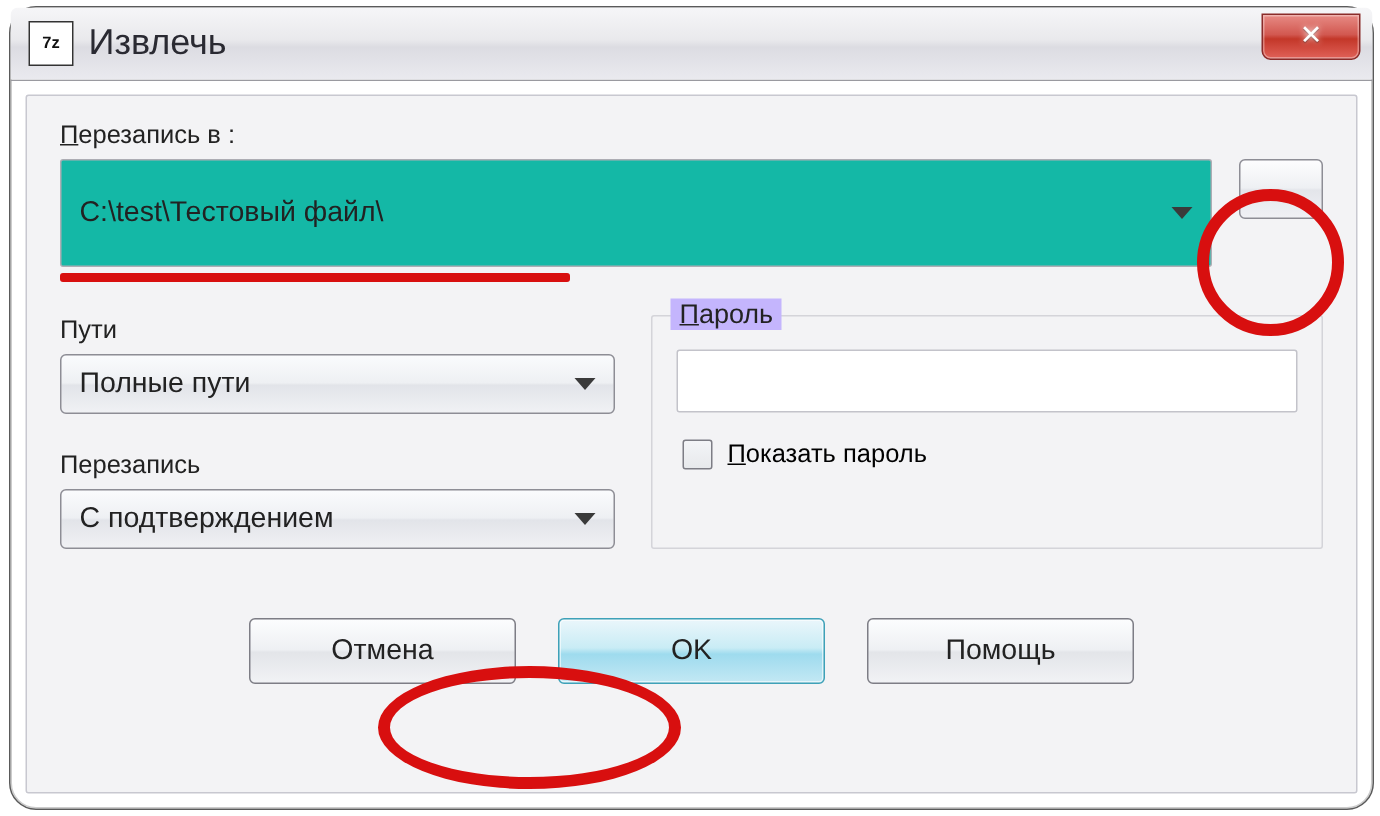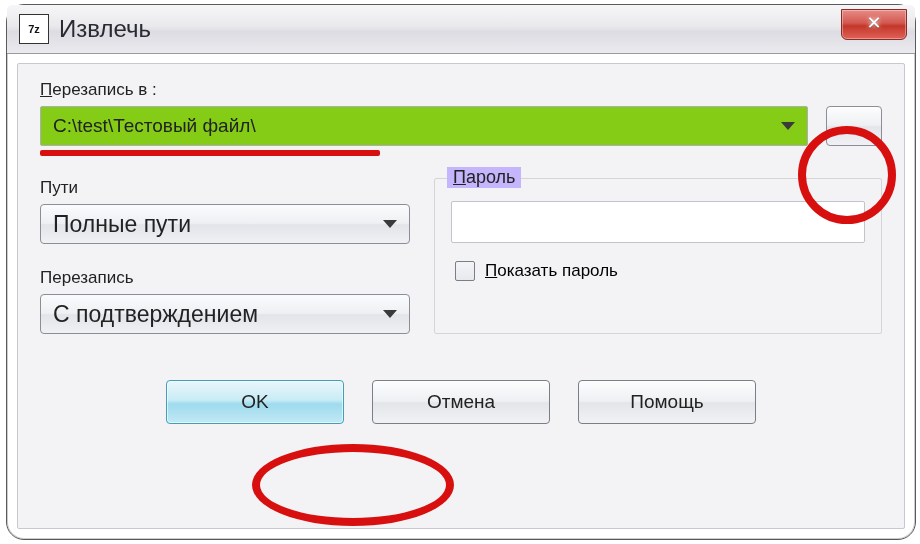--- a/index.html
+++ b/index.html
@@ -6,30 +6,30 @@
   .window{position:absolute;left:6px;top:4px;width:908px;height:534px;border:1px solid #5a5a5a;border-radius:18px;background:#fff;box-shadow:0 0 0 1px #ccc inset;}
   .titlebar{position:relative;height:48px;background:linear-gradient(#f6f6f8,#e9e9ec 45%,#dcdce2 55%,#eaeaef);border-bottom:1px solid #9a9aa0;border-radius:5px 5px 0 0;display:flex;align-items:center;padding:0 12px;}
   .app-icon{width:28px;height:28px;border:1px solid #333;background:#fff;font-size:11px;font-weight:bold;color:#111;display:flex;align-items:center;justify-content:center;margin-right:10px;}
   .title-text{color:#2a2a32;font-size:24px;}
   .close-btn{position:absolute;right:8px;top:4px;width:64px;height:29px;border:1px solid #8a2b29;border-radius:0 0 6px 6px;background:linear-gradient(#e78b85,#d25850 45%,#c33729 55%,#e06158);box-shadow:inset 0 0 0 1px rgba(255,255,255,.35);}
   .close-x{color:#fff;font-size:18px;line-height:26px;text-align:center;display:block;text-shadow:0 0 4px rgba(255,255,255,.9),0 1px 1px rgba(0,0,0,.5);}
   .client{position:absolute;left:10px;top:58px;right:10px;bottom:10px;border:1px solid #c8c8d0;background:#f3f3f5;border-radius:2px;padding:16px 22px 18px;}
   .label{color:#222;margin-bottom:6px;}
   .underline-first::first-letter{text-decoration:underline;}
   .path-row{display:flex;align-items:stretch;gap:18px;margin-bottom:4px;}
-  .combo{flex:1;height:38px;border:1px solid #adadb4;background:#84cc16;display:flex;align-items:center;padding:0 12px;position:relative;border-radius:2px;}
+  .combo{flex:1;height:38px;border:1px solid #adadb4;background:#14b8a6;display:flex;align-items:center;padding:16px 12px;position:relative;border-radius:2px;}
   .combo-text{flex:1;color:#222;font-size:19px;}
   .caret{width:0;height:0;border-left:7px solid transparent;border-right:7px solid transparent;border-top:8px solid #3a3a3a;}
   .browse-btn{width:54px;height:38px;border:1px solid #8d8d95;border-radius:4px;background:linear-gradient(#fdfdfe,#eef0f3 48%,#e3e5ea 52%,#f0f1f5);display:flex;align-items:center;justify-content:center;font-size:18px;letter-spacing:2px;color:#333;}
   .red-underline{height:6px;width:340px;background:#d80f0f;margin-top:2px;border-radius:2px;}
   .row2{display:flex;gap:24px;margin-top:22px;}
   .col-left{width:370px;}
   .select{height:38px;border:1px solid #8d8d95;border-radius:4px;background:linear-gradient(#fafbfd,#eef0f3 48%,#e2e4e9 52%,#f0f1f4);display:flex;align-items:center;padding:0 12px;}
   .select .caret{margin-left:auto;}
-  .select-text{color:#222;font-size:23px;}
+  .select-text{color:#222;font-size:19px;}
   .fieldset{flex:1;border:1px solid #d4d4d9;border-radius:2px;padding:22px 16px 16px;position:relative;background:#f3f3f5;}
   .legend{position:absolute;top:-12px;left:12px;background:#c4b5fd;padding:0 6px;color:#222;font-size:18px;}
   .pw-input{height:40px;border:1px solid #c3c3ca;background:#fff;border-radius:2px;margin-bottom:18px;}
   .check-row{display:flex;align-items:flex-start;gap:10px;padding-left:4px;}
   .chk{width:18px;height:18px;border:1px solid #7d7d85;background:linear-gradient(#f3f4f7,#e7e9ec);border-radius:2px;}
   .btn-row{display:flex;gap:28px;justify-content:center;margin-top:46px;}
   .btn{width:176px;height:42px;border:1px solid #7d7d85;border-radius:4px;background:linear-gradient(#fcfdfe,#eef0f3 48%,#e3e5e9 52%,#f1f2f5);display:flex;align-items:center;justify-content:center;font-size:19px;color:#222;}
   .btn-default{border:1px solid #3ea1b8;background:linear-gradient(#eaf6fb,#c9ecf5 45%,#9edbee 55%,#c3e8f4);box-shadow:inset 0 0 0 1px rgba(255,255,255,.6);}
   .circle{position:absolute;border:8px solid #d80f0f;border-radius:50%;pointer-events:none;}
   .circle-browse{right:8px;top:62px;width:82px;height:82px;}
@@ -82,25 +82,25 @@
         <div class="legend underline-first">Пароль</div>
         <div class="pw-input" value=""></div>
         <div class="check-row">
           <div class="chk"></div>
           <div class="underline-first">Показать пароль</div>
         </div>
       </div>
     </div>
 
     <div class="btn-row">
+      <div class="btn">
+        <span>Отмена</span>
+      </div>
       <div class="btn btn-default">
         <span>OK</span>
-      </div>
-      <div class="btn">
-        <span>Отмена</span>
       </div>
       <div class="btn">
         <span>Помощь</span>
       </div>
     </div>
 
     <div class="circle circle-browse"></div>
     <div class="circle circle-ok"></div>
   </div>
 </div>

